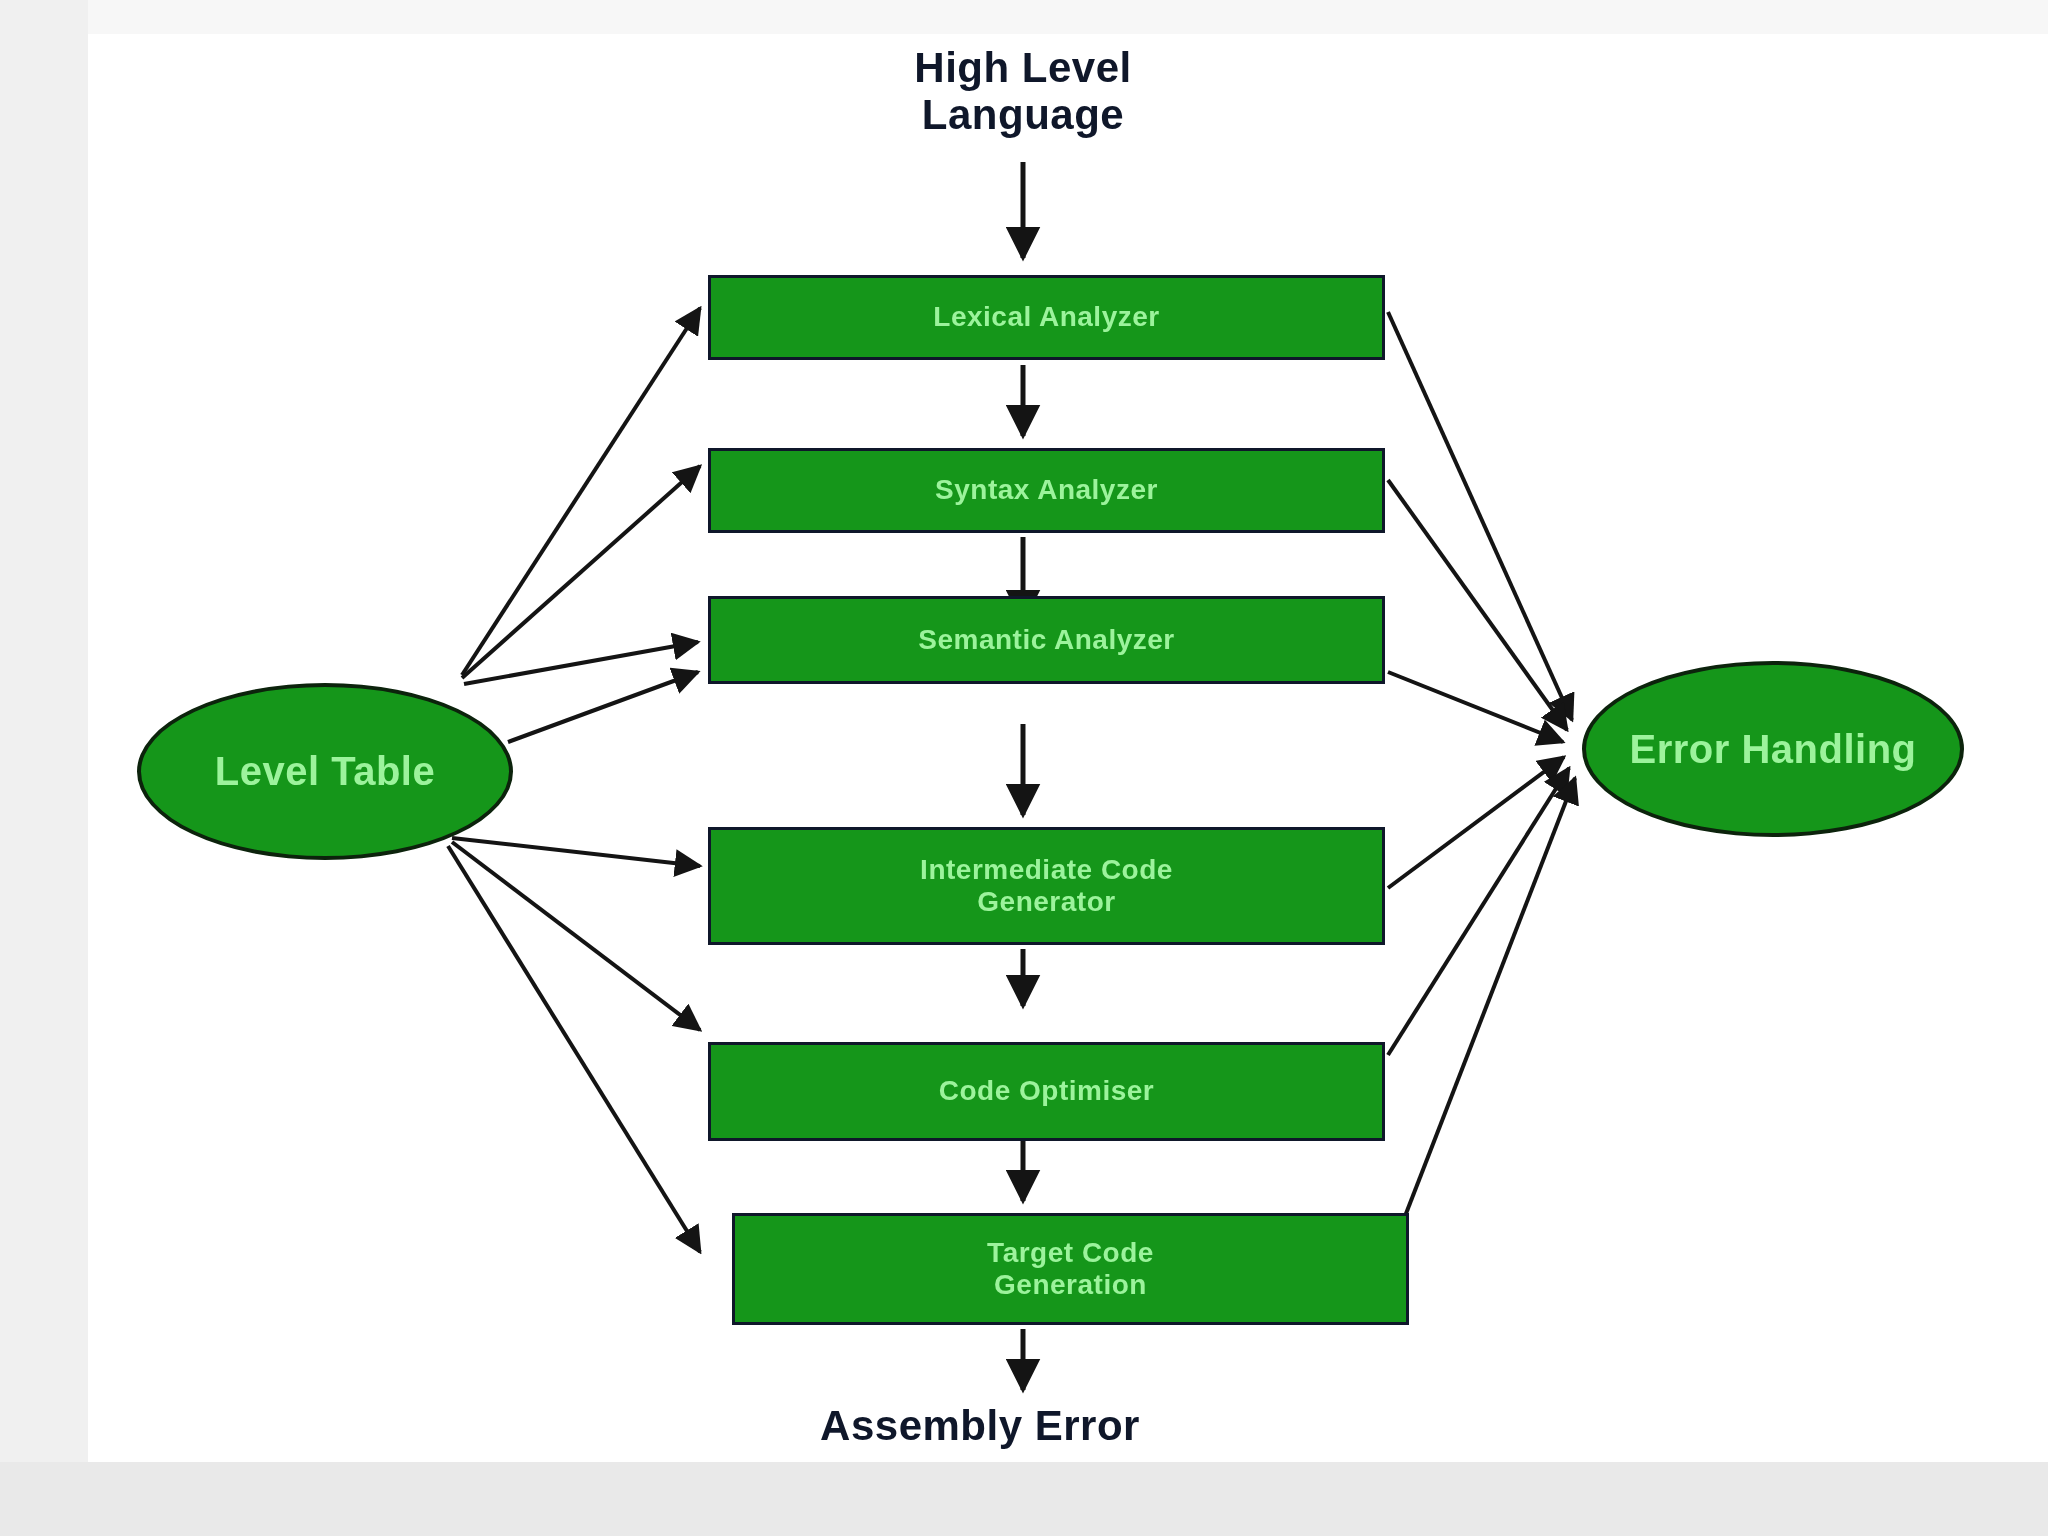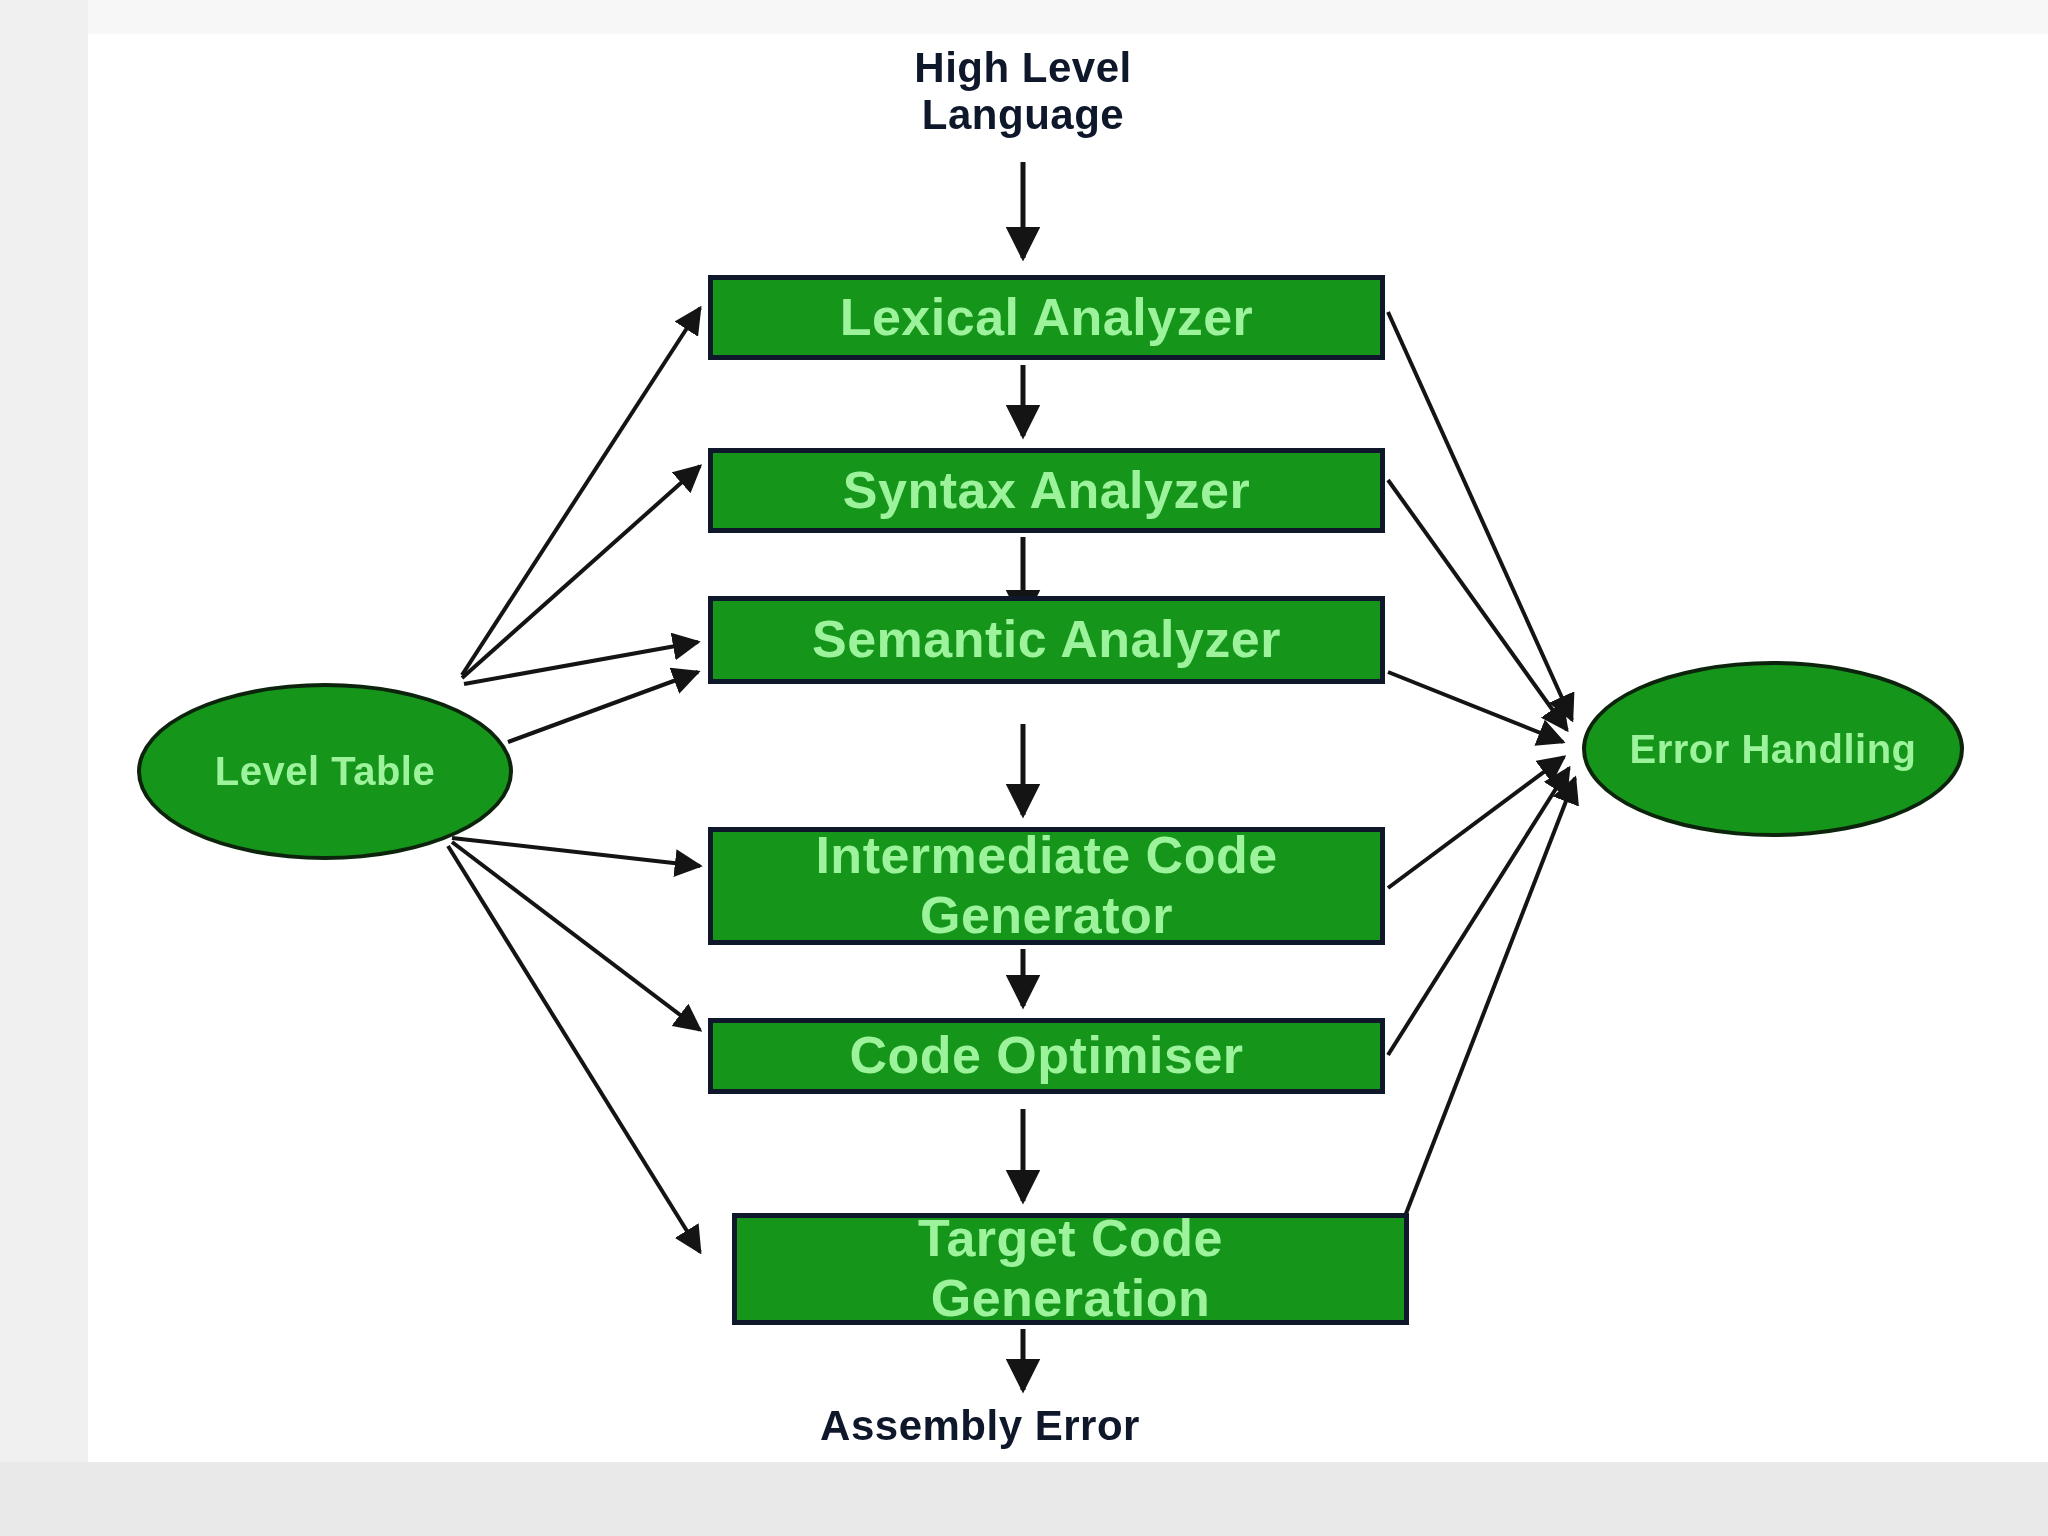--- a/index.html
+++ b/index.html
@@ -35,25 +35,25 @@
   }
   svg.edges {
     position: absolute; left: 0; top: 0;
     width: 2048px; height: 1536px;
   }
   .phase-box {
     position: absolute;
     left: 708px; width: 677px;
     box-sizing: border-box;
     background: #15961a;
-    border: 5px solid #0f172a;
+    border: 3px solid #0f172a;
     display: flex; align-items: center; justify-content: center;
     text-align: center;
     color: #9cf39c;
-    font-size: 52px; font-weight: 700;
+    font-size: 28px; font-weight: 700;
     line-height: 1.15;
     white-space: pre-line;
     letter-spacing: 0.5px;
   }
   .side-ellipse {
     position: absolute;
     box-sizing: border-box;
     background: #15961a;
     border: 4px solid #0c230c;
     border-radius: 50%;
@@ -123,20 +123,20 @@
 
   <div class="flow-label" style="left:823px; top:44px;">High Level
 Language</div>
   <div class="flow-label" style="left:780px; top:1402px;">Assembly Error</div>
 
   <div class="phase-box" style="top:275px;  height:85px;">Lexical Analyzer</div>
   <div class="phase-box" style="top:448px;  height:85px;">Syntax Analyzer</div>
   <div class="phase-box" style="top:596px;  height:88px;">Semantic Analyzer</div>
   <div class="phase-box" style="top:827px;  height:118px;">Intermediate Code
 Generator</div>
-  <div class="phase-box" style="top:1018px; height:76px;">Code Optimiser</div>
+  <div class="phase-box" style="top:1042px; height:99px;">Code Optimiser</div>
   <div class="phase-box" style="top:1213px; height:112px;margin-left:24px;">Target Code
 Generation</div>
 
   <div class="side-ellipse" style="left:137px;  top:683px; width:376px; height:177px;">Level Table</div>
   <div class="side-ellipse" style="left:1582px; top:661px; width:382px; height:176px;">Error Handling</div>
 
 </div>
 
 </body></html>

